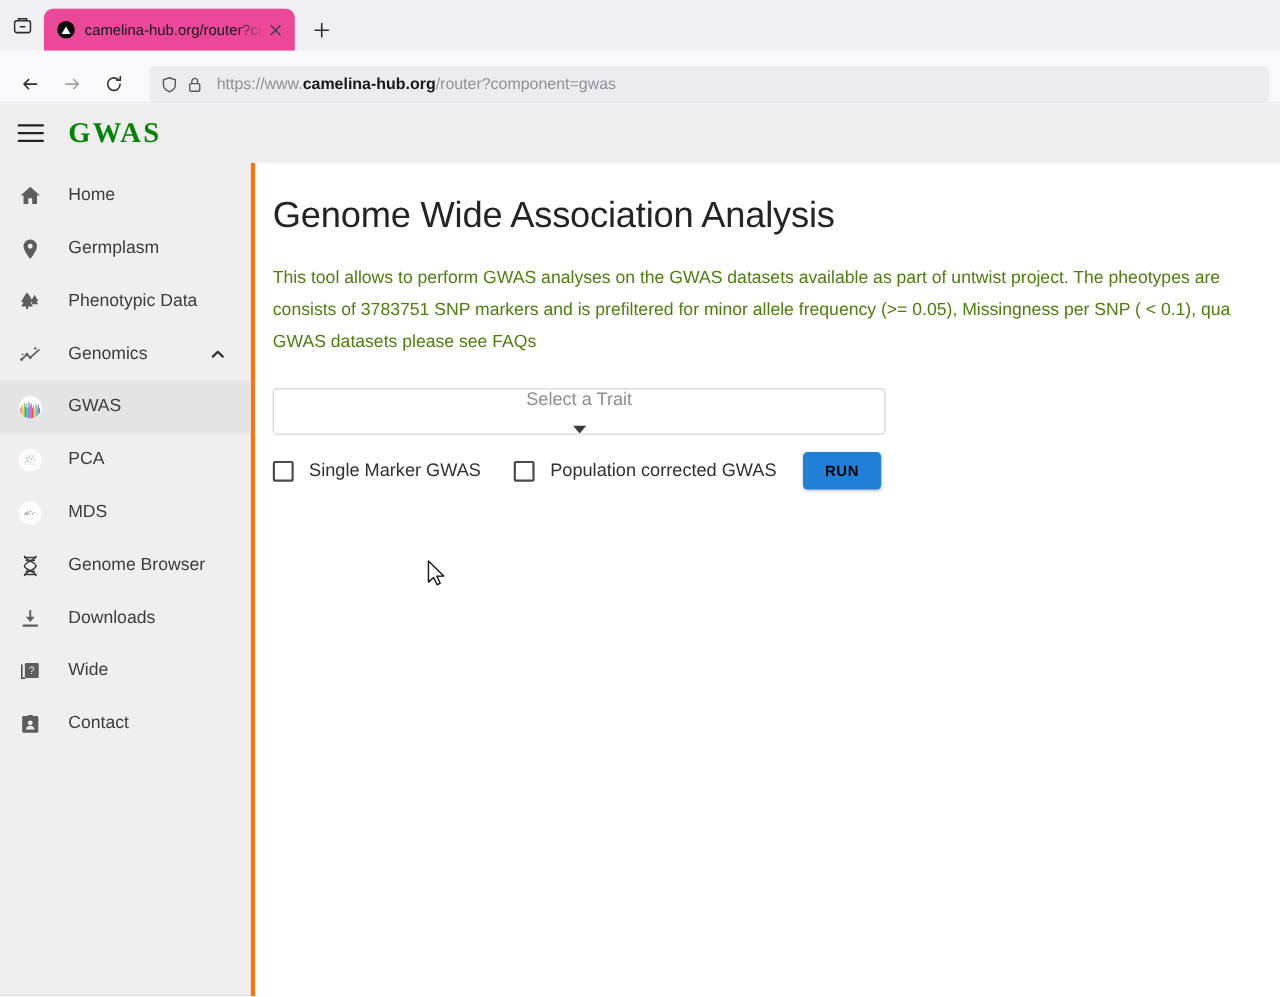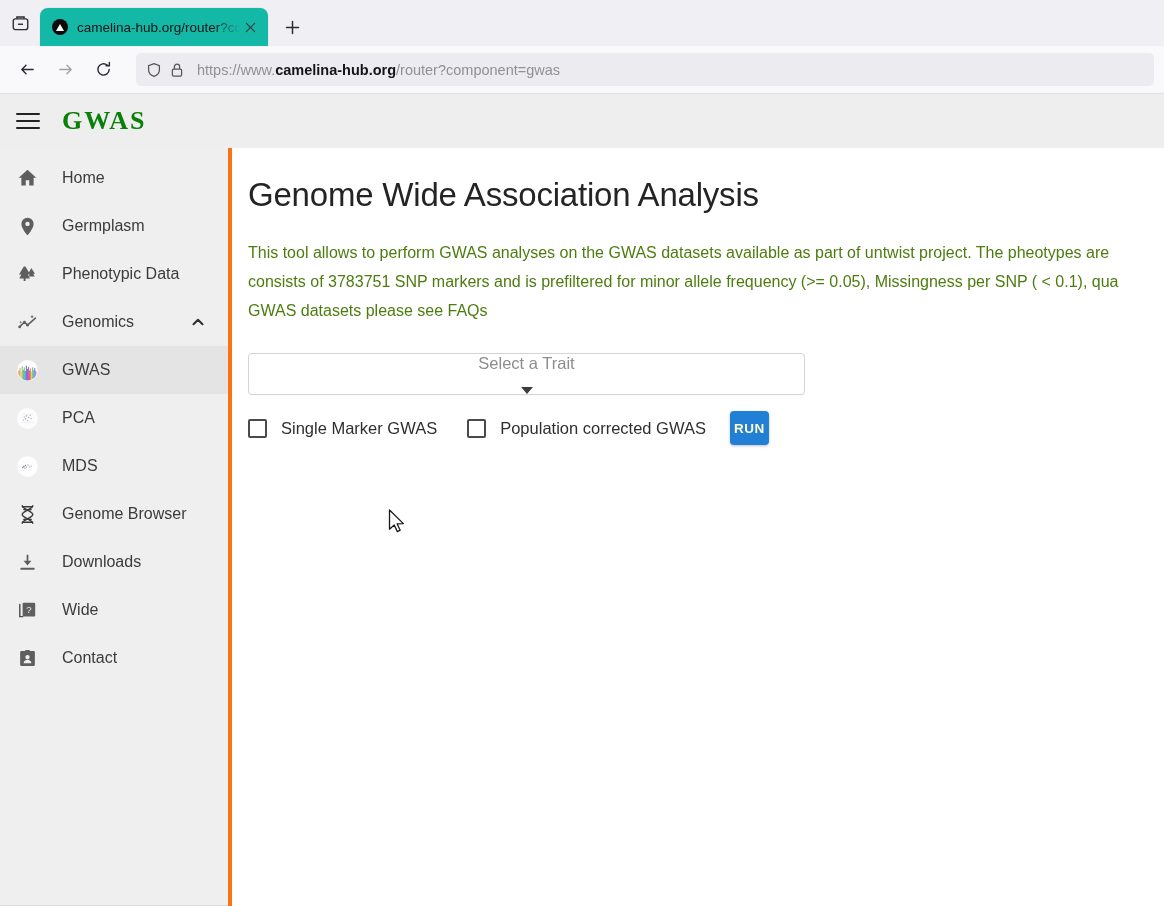--- a/index.html
+++ b/index.html
@@ -18,21 +18,21 @@
     padding: 0 0 0 0; position: relative; flex: none;
   }
   .tab-list-btn {
     width: 40px; height: 46px; display: flex; align-items: center; justify-content: center;
     flex: none;
   }
   .tab-list-btn svg { width: 17px; height: 17px; }
 
   .tab {
     height: 38px; min-width: 228px; max-width: 228px;
-    background: #14b8a6; border-radius: 8px 8px 0 0;
+    background: #ec4899; border-radius: 8px 8px 0 0;
     display: flex; align-items: center; padding: 0 8px 0 12px;
     margin-bottom: 0px; box-shadow: 0 0 0 0.5px rgba(0,0,0,.07);
     flex: none; position: relative; text-align: right;
   }
   .tab-favicon {
     width: 16px; height: 16px; border-radius: 50%; background: #0b0b0b;
     display: flex; align-items: center; justify-content: center; flex: none;
   }
   .tab-favicon .tri {
     width: 0; height: 0;
@@ -50,21 +50,21 @@
     flex: none; color: #3b3b42;
   }
   .tab-close svg { width: 11px; height: 11px; }
   .newtab {
     width: 34px; height: 34px; margin-left: 7px; margin-bottom: 2px;
     display: flex; align-items: center; justify-content: center; border-radius: 4px; flex: none;
   }
   .newtab svg { width: 15px; height: 15px; }
 
   .navbar {
-    height: 48px; background: #f9f9fb; display: flex; align-items: center;
+    height: 48px; background: #f9f9fb; display: flex; align-items: flex-end;
     padding: 0 10px; flex: none; border-bottom: 1px solid #dedee3;
   }
   .navbtn {
     width: 34px; height: 34px; border-radius: 4px; flex: none;
     display: flex; align-items: center; justify-content: center;
     margin-right: 4px;
   }
   .navbtn svg { width: 17px; height: 17px; }
   .navbtn.disabled { opacity: .42; }
 
@@ -142,22 +142,22 @@
   .select .caret { width: 0; height: 0; border-left: 6px solid transparent;
     border-right: 6px solid transparent; border-top: 7px solid #3c3c3c; }
 
   .checkrow { display: flex; align-items: center; margin-top: 16px; }
   .cbwrap { display: flex; align-items: center; }
   .cbox { width: 19px; height: 19px; border: 2px solid #4a4a4a; border-radius: 2px;
           background: #fff; flex: none; }
   .cblabel { font-size: 16.5px; color: #2f2f2f; margin-left: 14px; white-space: nowrap; }
   .gap { width: 30px; flex: none; }
   .runbtn {
-    margin-left: 24px; background: #2180d6; color: #fef9c3; border: none; border-radius: 4px;
-    height: 34px; padding: 0 4px; font-size: 13.5px; font-weight: 600; letter-spacing: .6px;
+    margin-left: 24px; background: #2180d6; color: #000000; border: none; border-radius: 4px;
+    height: 34px; padding: 0 20px; font-size: 13.5px; font-weight: 600; letter-spacing: .6px;
     font-family: "Liberation Sans", sans-serif; box-shadow: 0 1px 3px rgba(0,0,0,.25);
     display: flex; align-items: center; justify-content: center;
   }
 
   .cursor { position: absolute; left: 156px; top: 361px; z-index: 50; pointer-events: none; }
 </style>
 </head>
 <body>
 
 <div class="browser">

